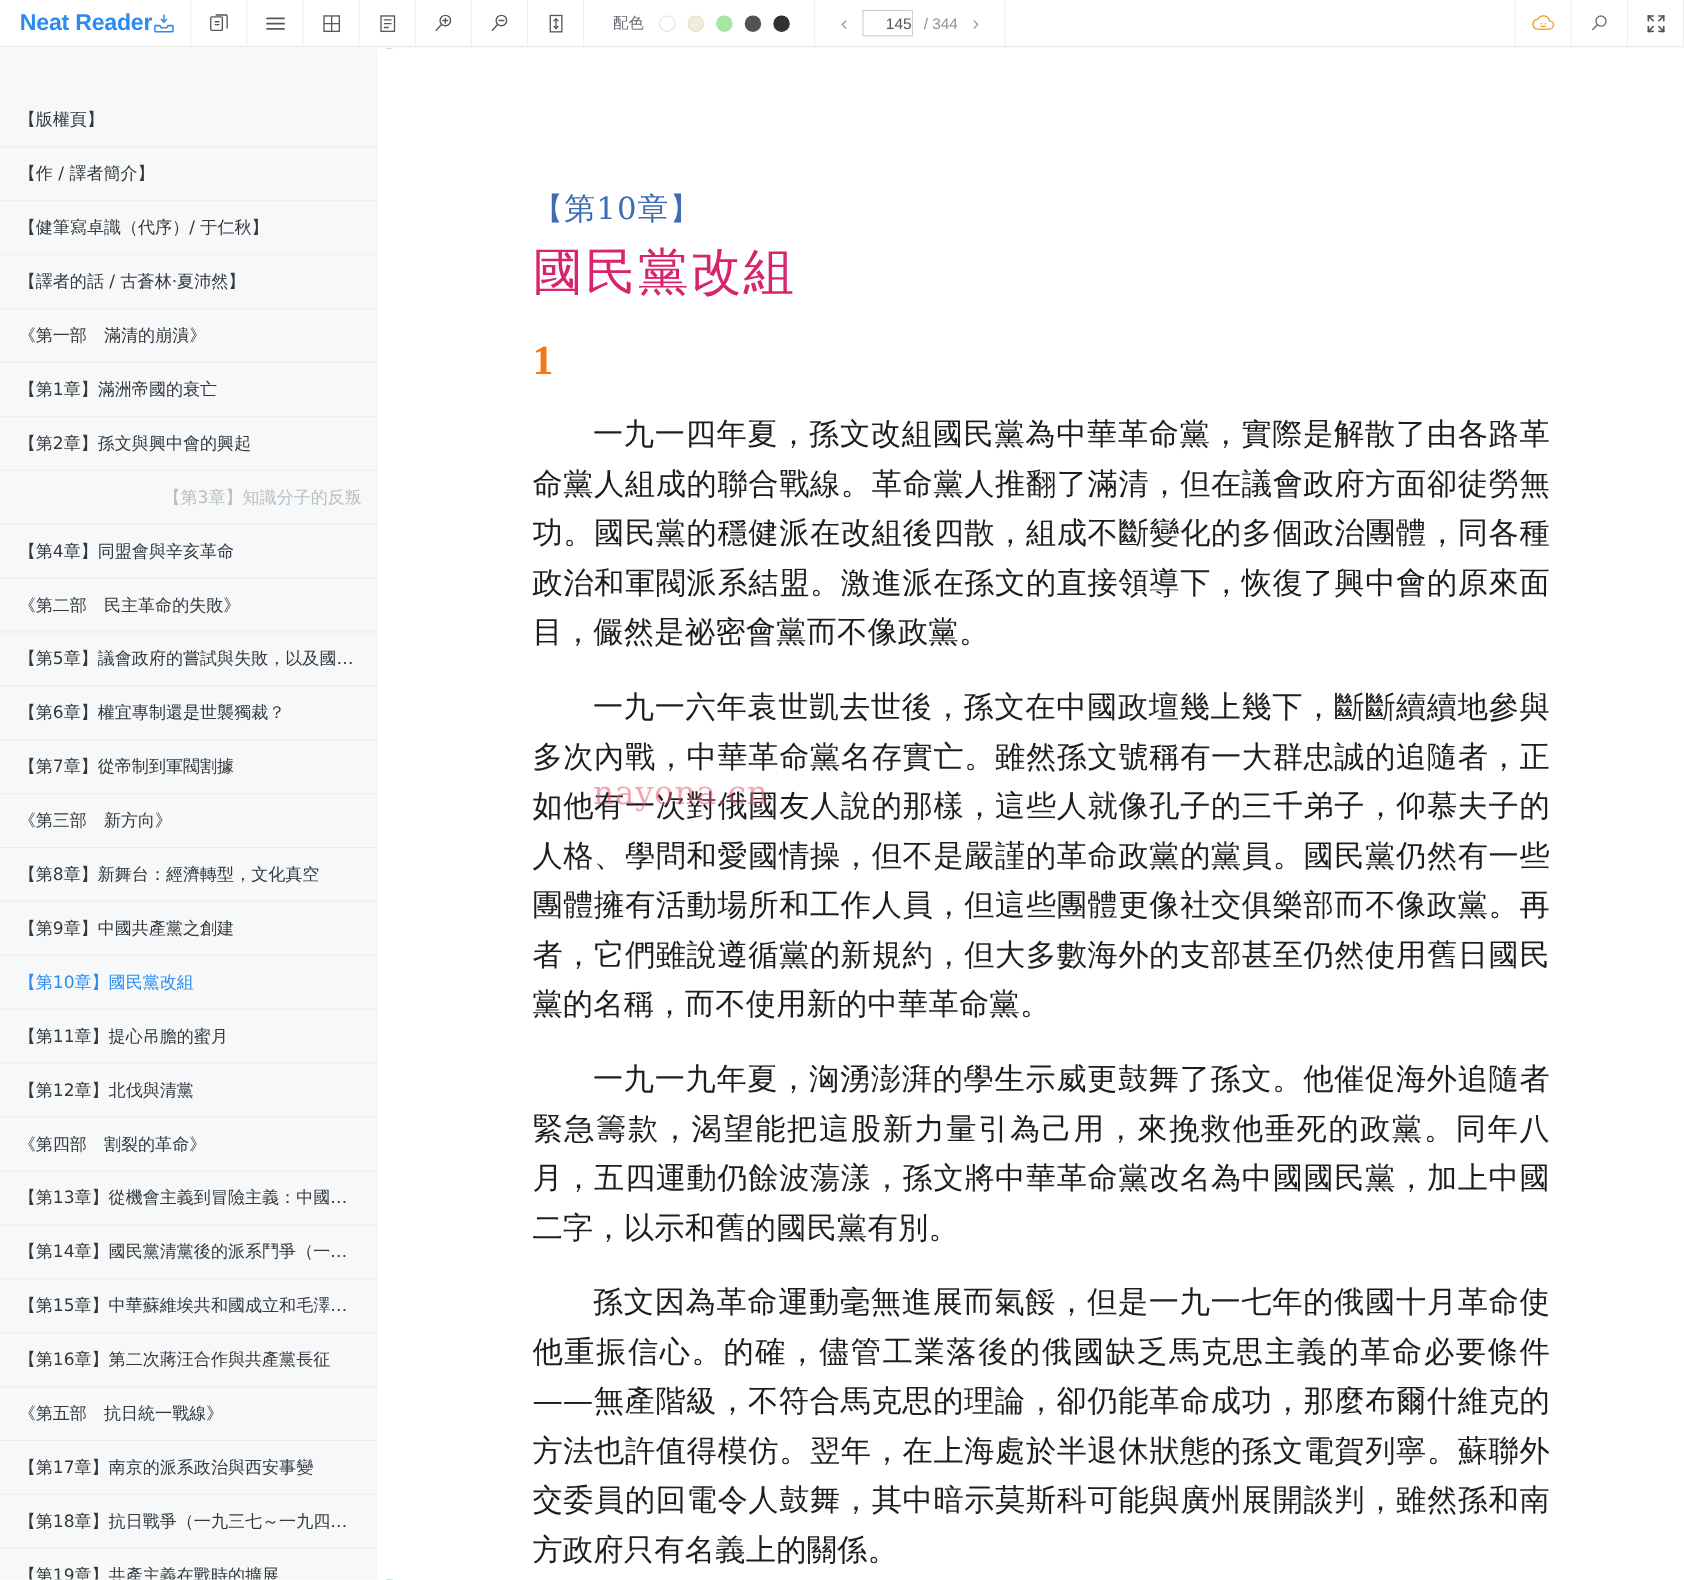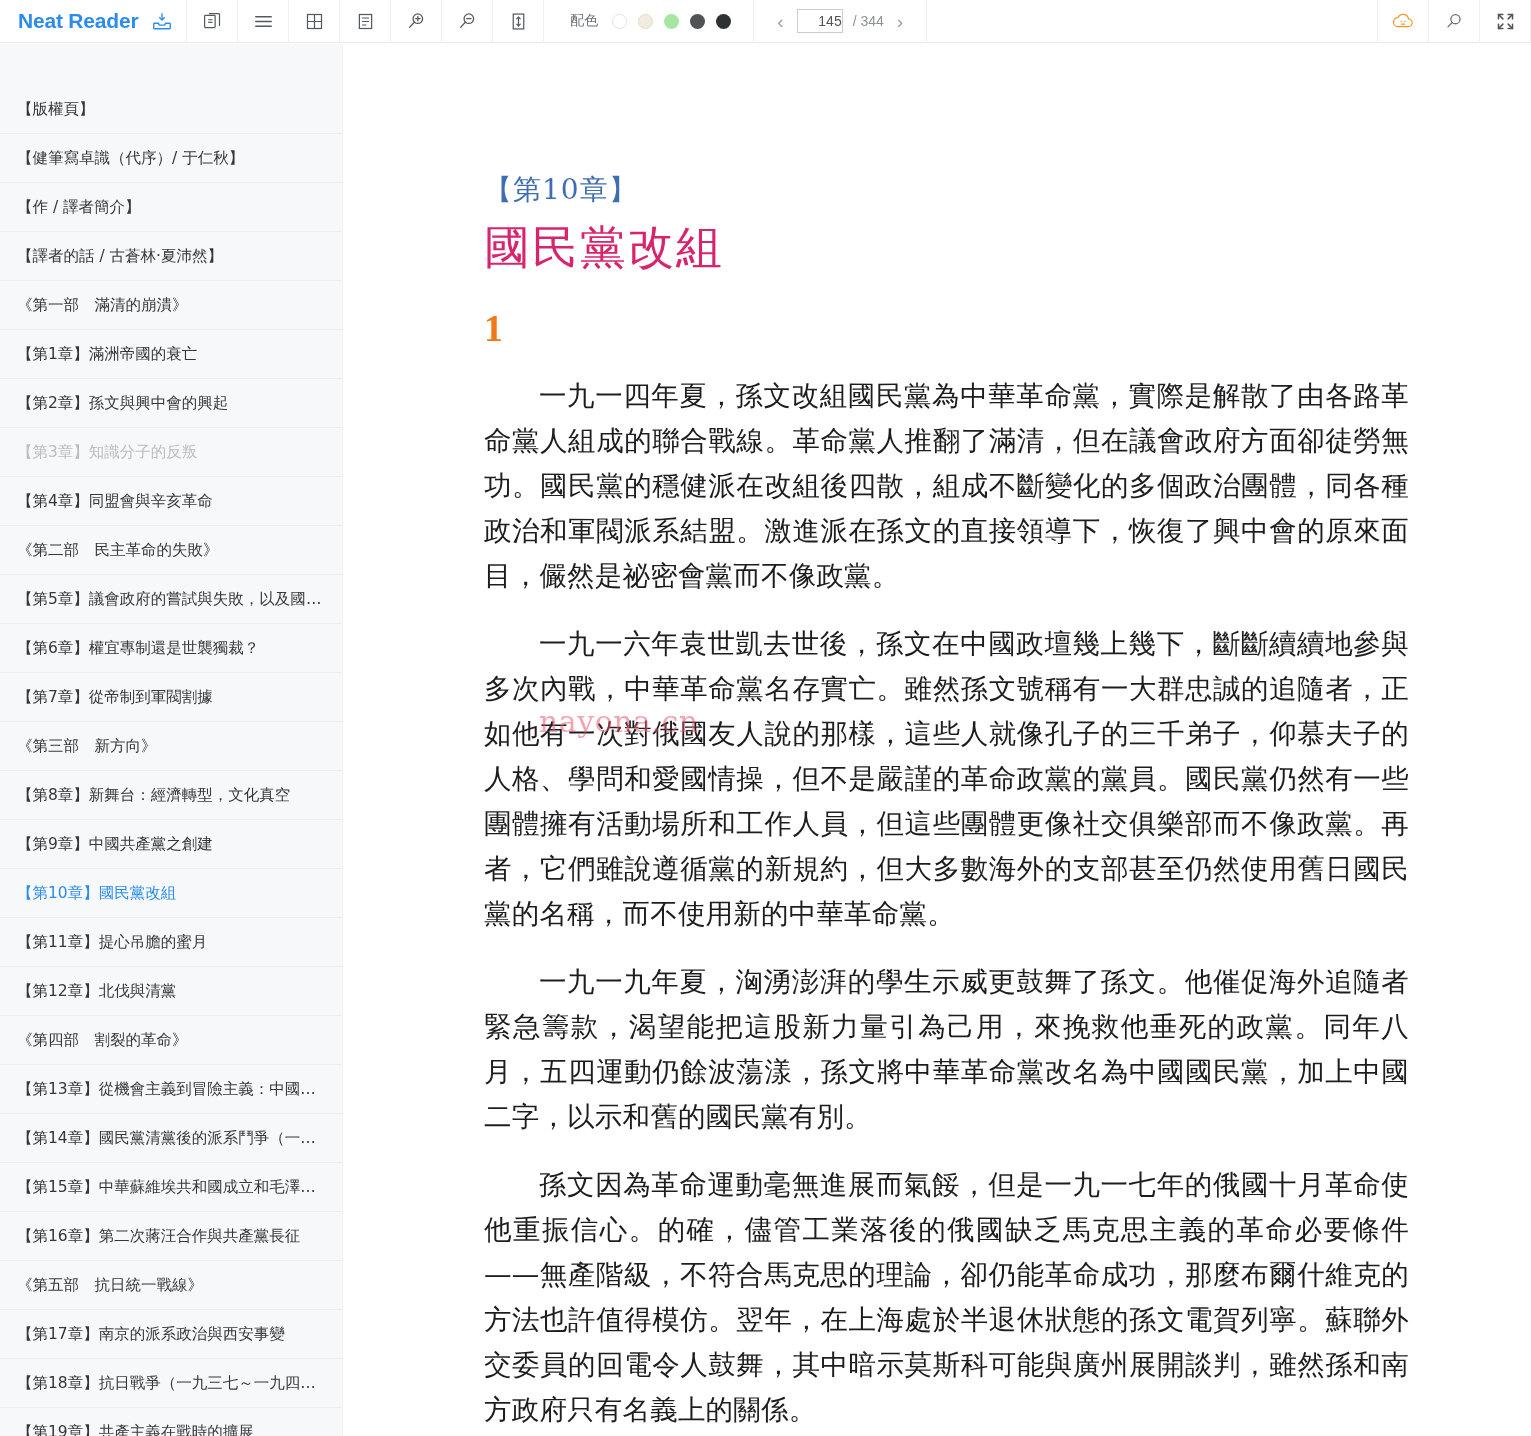--- a/index.html
+++ b/index.html
@@ -25,21 +25,20 @@
     border-bottom: 1px solid #e6e8ea;
     display: flex;
     align-items: center;
     box-sizing: border-box;
   }
   .tb-logo {
     display: flex;
     align-items: center;
     height: 43px;
     padding: 0 13px 0 18px;
-    gap: 13px;
   }
   .tb-logo-text {
     color: #2b8cf0;
     font-size: 21px;
     font-weight: bold;
     letter-spacing: -0.2px;
     white-space: nowrap;
   }
   .tb-sep {
     width: 1px;
@@ -142,21 +141,21 @@
     border-bottom: 1px solid #ebedee;
     font-size: 15.5px;
     color: #33383c;
     white-space: nowrap;
     overflow: hidden;
     text-overflow: ellipsis;
     cursor: pointer;
     box-sizing: border-box;
     font-family: "DejaVu Sans", "Liberation Sans", sans-serif;
   }
-  .toc-item.dim  { color: #b9bec2; }
+  .toc-item.dim  { color: #b9bec2; text-align: right; }
   .toc-item.active { color: #2b8cf0; }
 
   
   #toc-scrollbar {
     position: absolute;
     right: 1px;
     top: 0;
     width: 8px;
     height: 1392px;
     background: #f2f3f4;
@@ -367,22 +366,22 @@
         <path d="M4 20l5-5"></path>
         <path d="M20 20l-5-5"></path>
     </svg>
   </div>
   <div class="tb-sep"></div>
 </div>
 
 <div id="sidebar">
   <div id="toc-list">
       <div class="toc-item">【版權頁】</div>
+      <div class="toc-item">【作 / 譯者簡介】</div>
       <div class="toc-item">【健筆寫卓識（代序）/ 于仁秋】</div>
-      <div class="toc-item">【作 / 譯者簡介】</div>
       <div class="toc-item">【譯者的話 / 古蒼林·夏沛然】</div>
       <div class="toc-item">《第一部　滿清的崩潰》</div>
       <div class="toc-item">【第1章】滿洲帝國的衰亡</div>
       <div class="toc-item">【第2章】孫文與興中會的興起</div>
       <div class="toc-item dim">【第3章】知識分子的反叛</div>
       <div class="toc-item">【第4章】同盟會與辛亥革命</div>
       <div class="toc-item">《第二部　民主革命的失敗》</div>
       <div class="toc-item">【第5章】議會政府的嘗試與失敗，以及國民黨…</div>
       <div class="toc-item">【第6章】權宜專制還是世襲獨裁？</div>
       <div class="toc-item">【第7章】從帝制到軍閥割據</div>

